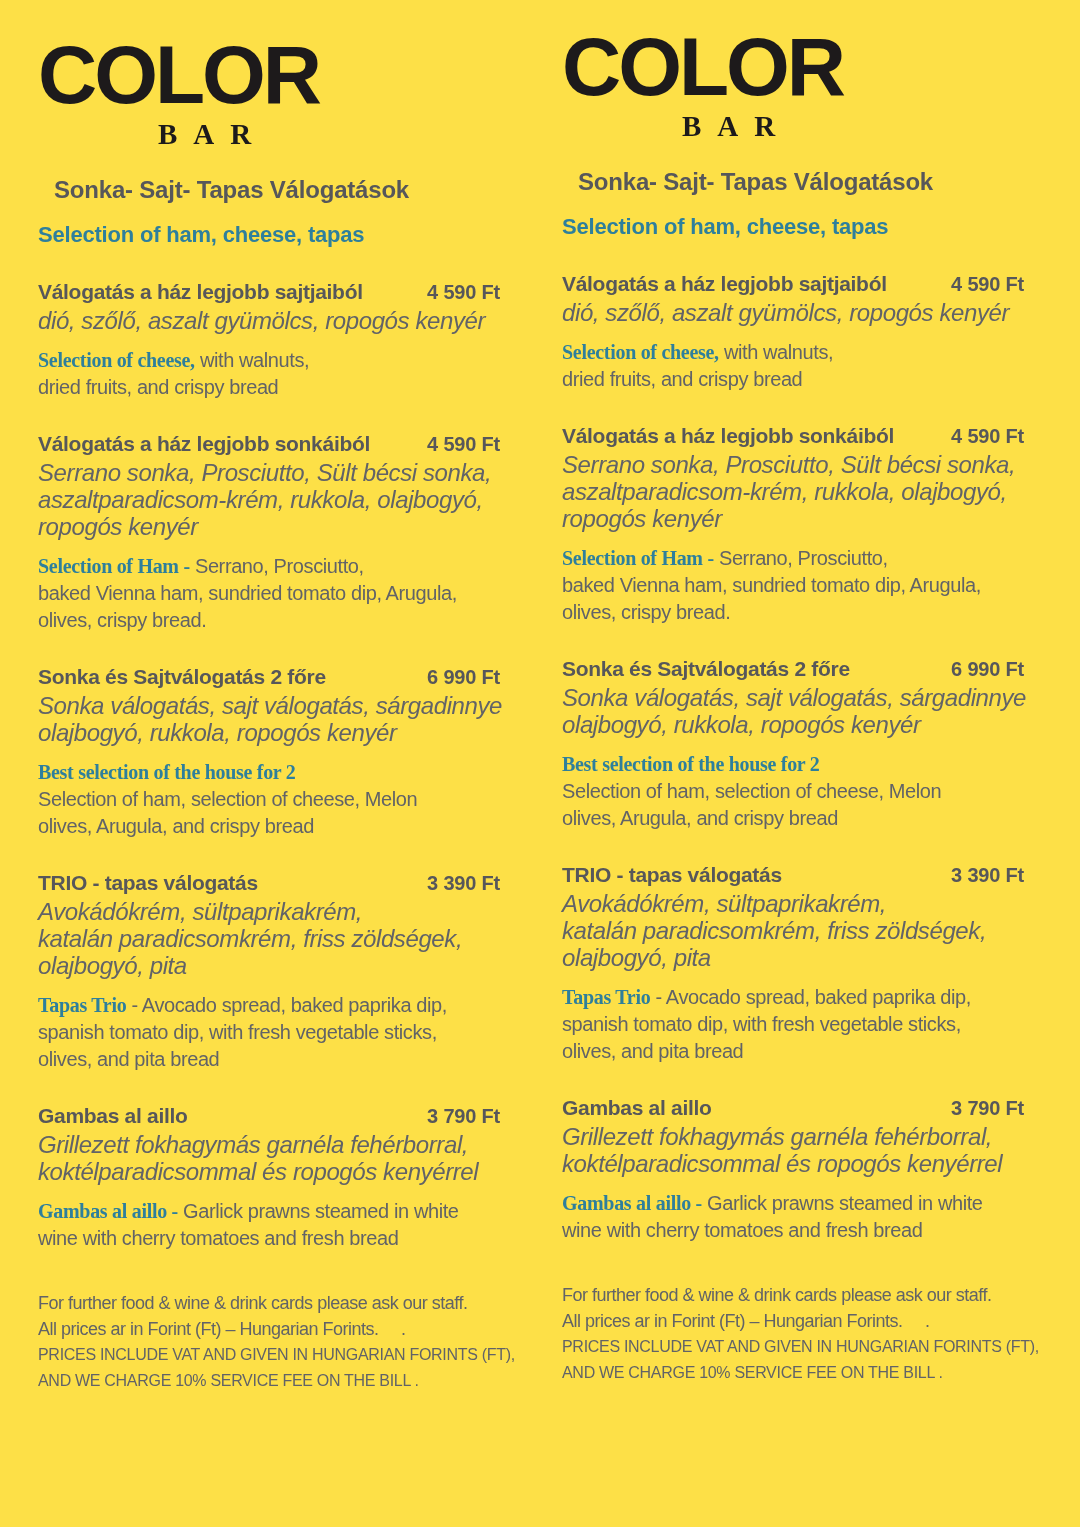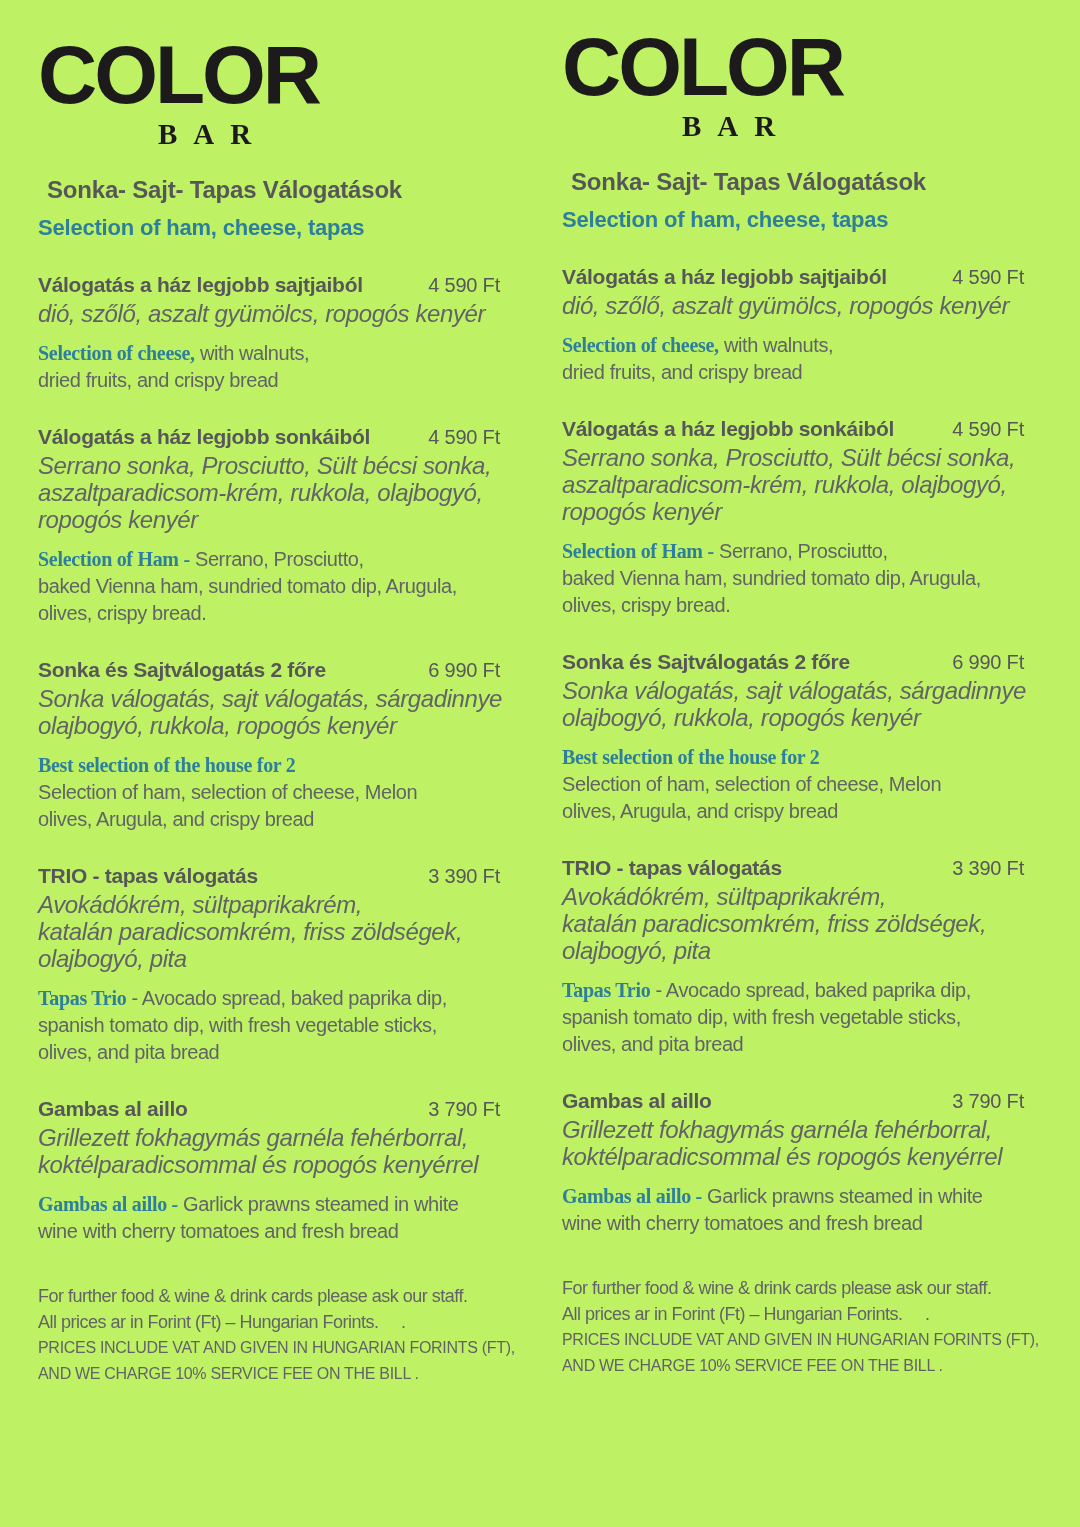--- a/index.html
+++ b/index.html
@@ -1,56 +1,56 @@
 <!DOCTYPE html>
 <html><head>
 <meta charset="utf-8">
 <style>
   html, body { margin: 0; padding: 0; background: #ffffff; }
   body {
     width: 1080px; height: 1527px;
     font-family: "Liberation Sans", sans-serif;
     -webkit-font-smoothing: antialiased;
   }
-  .page { position: relative; width: 1080px; height: 1527px; background: #bef264; overflow: hidden; }
+  .page { position: relative; width: 1080px; height: 1527px; background: #fde047; overflow: hidden; }
 
   .column { position: absolute; width: 462px; }
   .col-left  { left: 38px;  top: 36px; }
   .col-right { left: 562px; top: 28px; }
 
   
   .logo { margin: 0 0 24px 0; }
   .logo-word {
     font-size: 82px; font-weight: 800; line-height: 0.95;
     letter-spacing: -3px; color: #1d1a1b;
   }
   .logo-bar {
     font-family: "Liberation Serif", serif;
     font-size: 29px; font-weight: 700; letter-spacing: 16px;
     color: #1d1a1b; margin: 4px 0 0 120px;
   }
 
   
   .title-hu {
-    margin: 9px; font-size: 24px; font-weight: 700;
+    margin: 16px; font-size: 24px; font-weight: 700;
     color: #57575a; letter-spacing: -0.2px; line-height: 30px;
   }
   .title-en {
     margin: 0 0 0 0; font-size: 22px; font-weight: 700;
     color: #2e7f9c; letter-spacing: -0.2px; line-height: 28px;
   }
 
   
   .item { margin-top: 29px; }
   .item-head {
     display: flex; justify-content: space-between; align-items: baseline;
     line-height: 28px; margin-bottom: 1px; white-space: nowrap;
   }
   .item-name  { font-size: 21px; font-weight: 700; color: #57575a; letter-spacing: -0.3px; }
-  .item-price { font-size: 20px; font-weight: 400; color: #57575a; letter-spacing: -0.2px; margin-left: 10px; }
+  .item-price { font-size: 20px; font-weight: 700; color: #57575a; letter-spacing: -0.2px; margin-left: 10px; }
   .desc-line {
     font-size: 24px; color: #626367; line-height: 27px;
     letter-spacing: -0.4px; white-space: nowrap; font-style: italic;
   }
   .en-block { margin-top: 13px; }
   .en-line {
     font-size: 20px; color: #626367; line-height: 27px;
     letter-spacing: -0.4px; white-space: nowrap;
   }
   .en-lead { font-weight: 700; color: #2e7f9c; letter-spacing: -0.3px; font-family: Liberation Serif, serif; }

